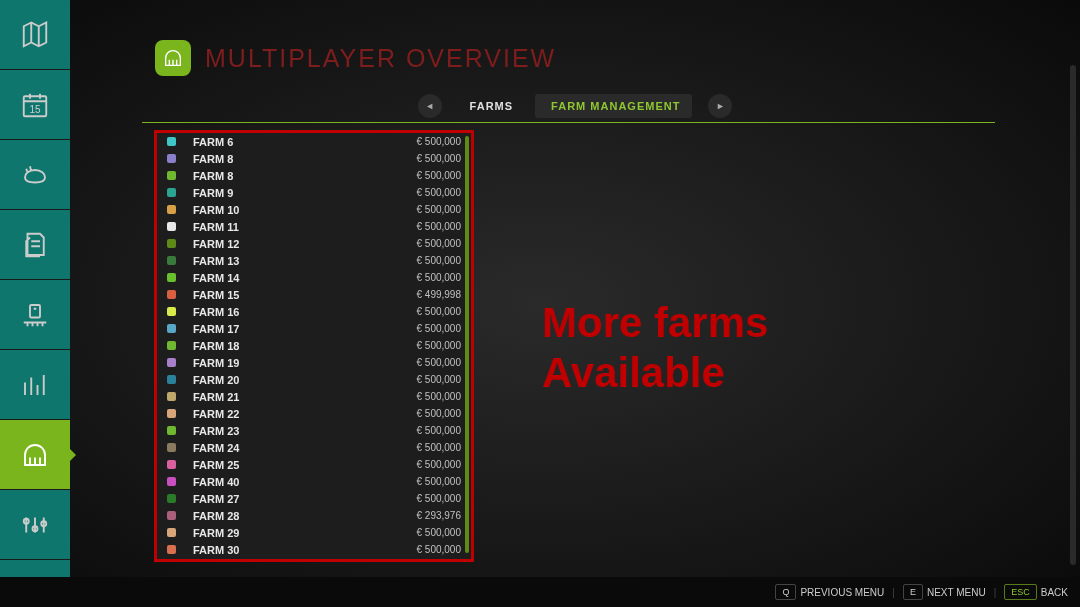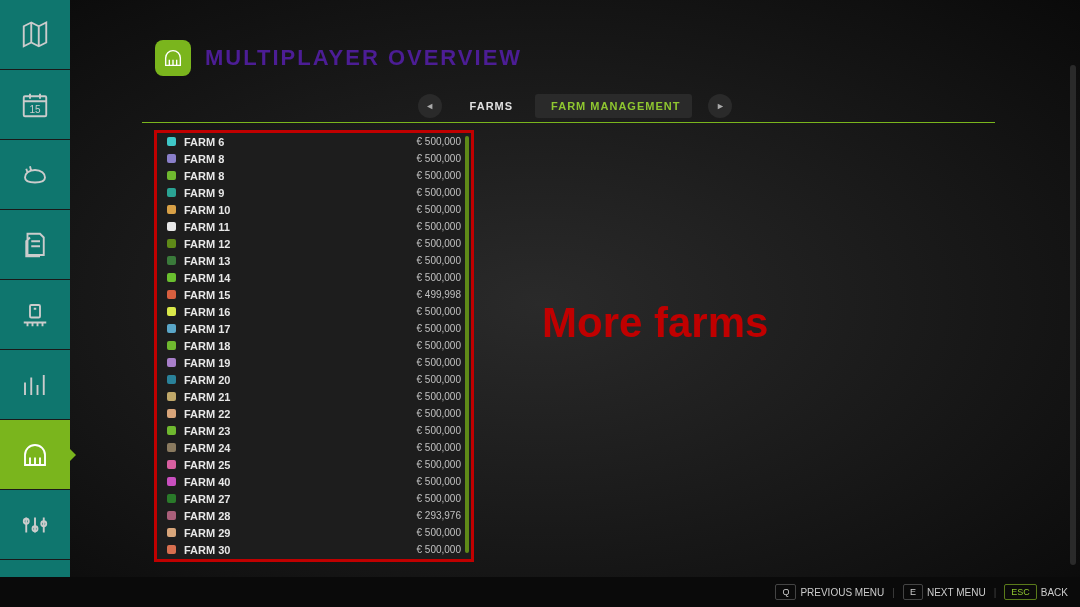--- a/index.html
+++ b/index.html
@@ -72,24 +72,24 @@
   width: 36px;
   height: 36px;
   background: #7ab51d;
   border-radius: 8px;
   display: flex;
   align-items: center;
   justify-content: center;
 }
 .header-icon-box svg { stroke: #fff; fill: none; stroke-width: 1.5; }
 .header-title {
-  font-size: 22px;
-  font-weight: 700;
+  font-size: 25px;
+  font-weight: 400;
   letter-spacing: 2px;
-  color: #4c1d95;
+  color: #7f1d1d;
 }
 .tab-row {
   display: flex;
   align-items: center;
   justify-content: center;
   gap: 16px;
   margin-top: 18px;
   padding: 0 85px;
 }
 .tab-arrow {
@@ -144,21 +144,21 @@
   display: flex;
   align-items: center;
   justify-content: space-between;
   padding: 1px 10px;
   height: 17px;
   cursor: pointer;
 }
 .farm-left {
   display: flex;
   align-items: center;
-  gap: 8px;
+  gap: 17px;
 }
 .farm-color {
   width: 9px;
   height: 9px;
   border-radius: 2px;
 }
 .farm-name {
   font-size: 11px;
   font-weight: bold;
   color: #e8e8e8;
@@ -466,20 +466,21 @@
               <div class="farm-color" style="background: rgb(216, 111, 79);"></div>
               <div class="farm-name">FARM 30</div>
             </div>
             <div class="farm-value">€ 500,000</div>
           </div>
         </div>
       <div class="scroll-indicator"></div>
     </div>
     <div class="annotation">
       <div>More farms</div>
+      <div>Available</div>
     </div>
   </div>
 </div>
 
 <div class="side-scroll"></div>
 
 <div class="footer">
   <span class="key">Q</span>
   <span>PREVIOUS MENU</span>
   <span class="sep">|</span>

